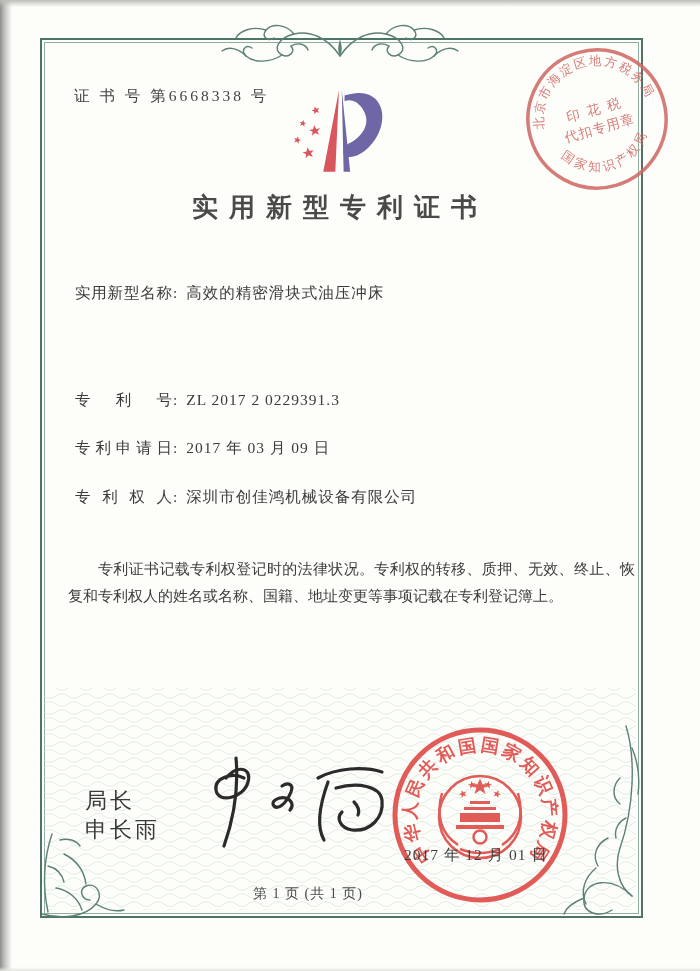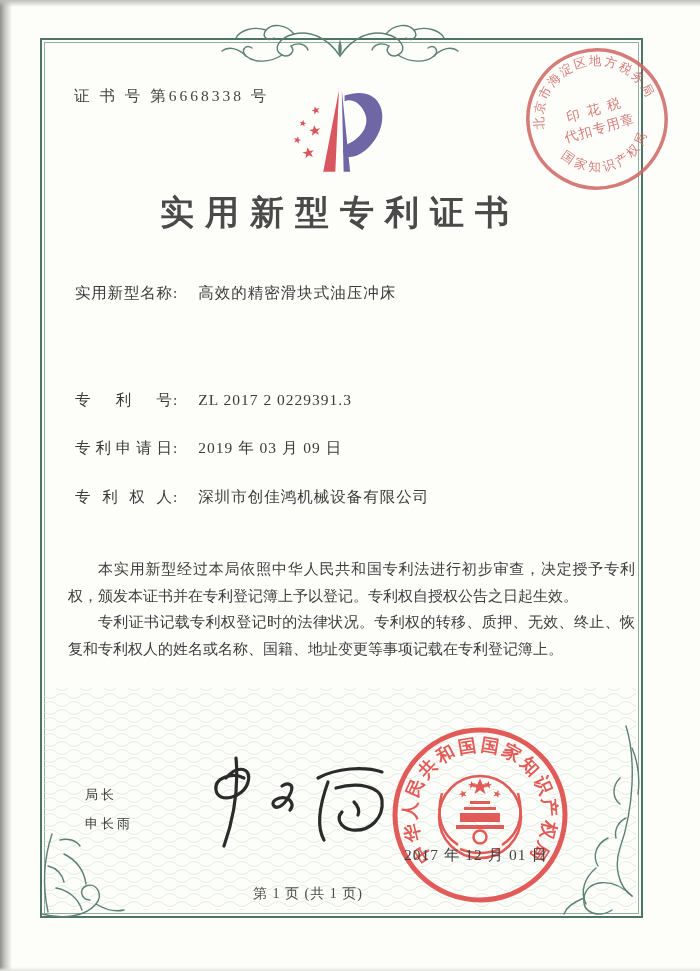--- a/index.html
+++ b/index.html
@@ -15,30 +15,30 @@
     background:linear-gradient(to top,#e3e3df,rgba(255,255,255,0));z-index:40;}
   
   .frame{position:absolute;left:40px;top:38px;width:599px;height:876px;
     border:2px solid #4d7466;z-index:1;}
   .frame::after{content:"";position:absolute;inset:2px;border:1px solid #8fae9f;}
   .deco{position:absolute;z-index:2;}
   
   .cert-number{position:absolute;left:74px;top:86px;font-size:15.5px;color:#444;
     letter-spacing:3px;z-index:5;}
   .cert-title{position:absolute;left:40px;top:190px;width:600px;text-align:center;
-    font-size:34px;font-weight:600;color:#4a4a4a;letter-spacing:11px;z-index:5;}
+    font-size:26px;font-weight:600;color:#4a4a4a;letter-spacing:11px;z-index:5;}
   .field-row{position:absolute;left:75px;font-size:15.5px;color:#3b3b3b;z-index:5;white-space:nowrap;}
   .field-label{display:inline-block;width:97px;text-align:justify;text-align-last:justify;}
   .field-colon{display:inline-block;margin-left:1px;}
-  .field-value{margin-left:21px;letter-spacing:1px;}
+  .field-value{margin-left:9px;letter-spacing:1px;}
   .body-text{position:absolute;left:68px;top:556px;width:567px;z-index:5;
     font-size:15px;line-height:26.5px;color:#3d3d3d;text-align:justify;}
   .body-text p{margin:0;text-indent:2em;}
   .signer{position:absolute;left:85px;z-index:6;font-family:"Liberation Sans","DejaVu Sans",sans-serif;
-    font-size:13px;color:#3a3a3a;letter-spacing:3px;}
+    font-size:22px;color:#3a3a3a;letter-spacing:3px;}
   .sig-svg{position:absolute;left:178px;top:752px;z-index:6;}
   .seal-date{position:absolute;left:404px;top:845px;font-size:15.5px;color:#3f3f3f;
     letter-spacing:1px;z-index:8;}
   .page-footer{position:absolute;left:40px;top:885px;width:536px;text-align:center;
     font-size:14px;color:#4a4a4a;letter-spacing:1px;z-index:5;}
   .tax-stamp{position:absolute;left:512px;top:34px;z-index:6;opacity:.88;}
   .office-seal{position:absolute;left:380px;top:715px;z-index:7;opacity:.9;}
   svg{display:block;}
 </style>
 </head>
@@ -147,28 +147,27 @@
 
   <div class="cert-title">实用新型专利证书</div>
 
   <div class="field-row" style="top:283px">
     <span class="field-label">实用新型名称</span><span class="field-colon">:</span><span class="field-value">高效的精密滑块式油压冲床</span>
   </div>
   <div class="field-row" style="top:390px">
     <span class="field-label">专利号</span><span class="field-colon">:</span><span class="field-value">ZL 2017 2 0229391.3</span>
   </div>
   <div class="field-row" style="top:438px">
-    <span class="field-label">专利申请日</span><span class="field-colon">:</span><span class="field-value">2019 年 03 月 09 日</span>
+    <span class="field-label">专利申请日</span><span class="field-colon">:</span><span class="field-value">2017 年 03 月 09 日</span>
   </div>
   <div class="field-row" style="top:487px">
     <span class="field-label">专利权人</span><span class="field-colon">:</span><span class="field-value">深圳市创佳鸿机械设备有限公司</span>
   </div>
 
   <div class="body-text">
-    <p>本实用新型经过本局依照中华人民共和国专利法进行初步审查，决定授予专利权，颁发本证书并在专利登记簿上予以登记。专利权自授权公告之日起生效。</p>
     <p>专利证书记载专利权登记时的法律状况。专利权的转移、质押、无效、终止、恢复和专利权人的姓名或名称、国籍、地址变更等事项记载在专利登记簿上。</p>
   </div>
 
   <div class="signer" style="top:786px">局长</div>
   <div class="signer" style="top:815px">申长雨</div>
 
   <svg class="sig-svg" width="225" height="100" viewBox="0 0 225 100">
     <g fill="none" stroke="#2b2b2b" stroke-width="3.2" stroke-linecap="round">
       <path d="M48,26 C60,12 74,16 70,30 C66,46 40,52 38,38 C36,26 54,20 66,26"></path>
       <path d="M58,6 C60,28 58,60 46,94"></path>

